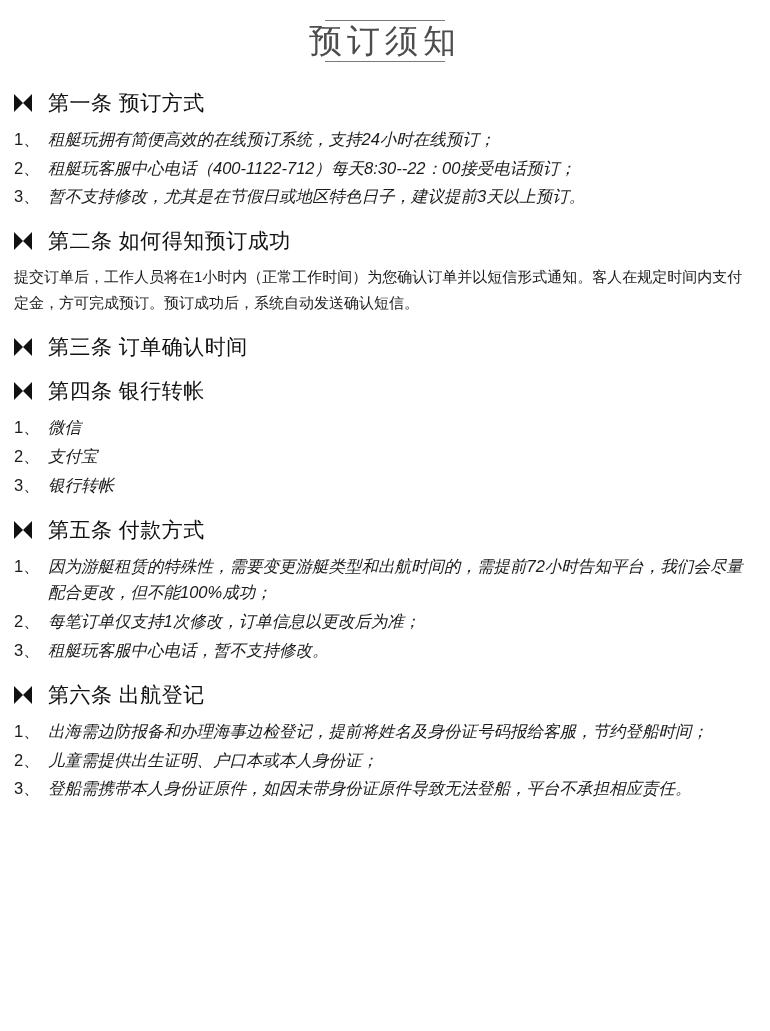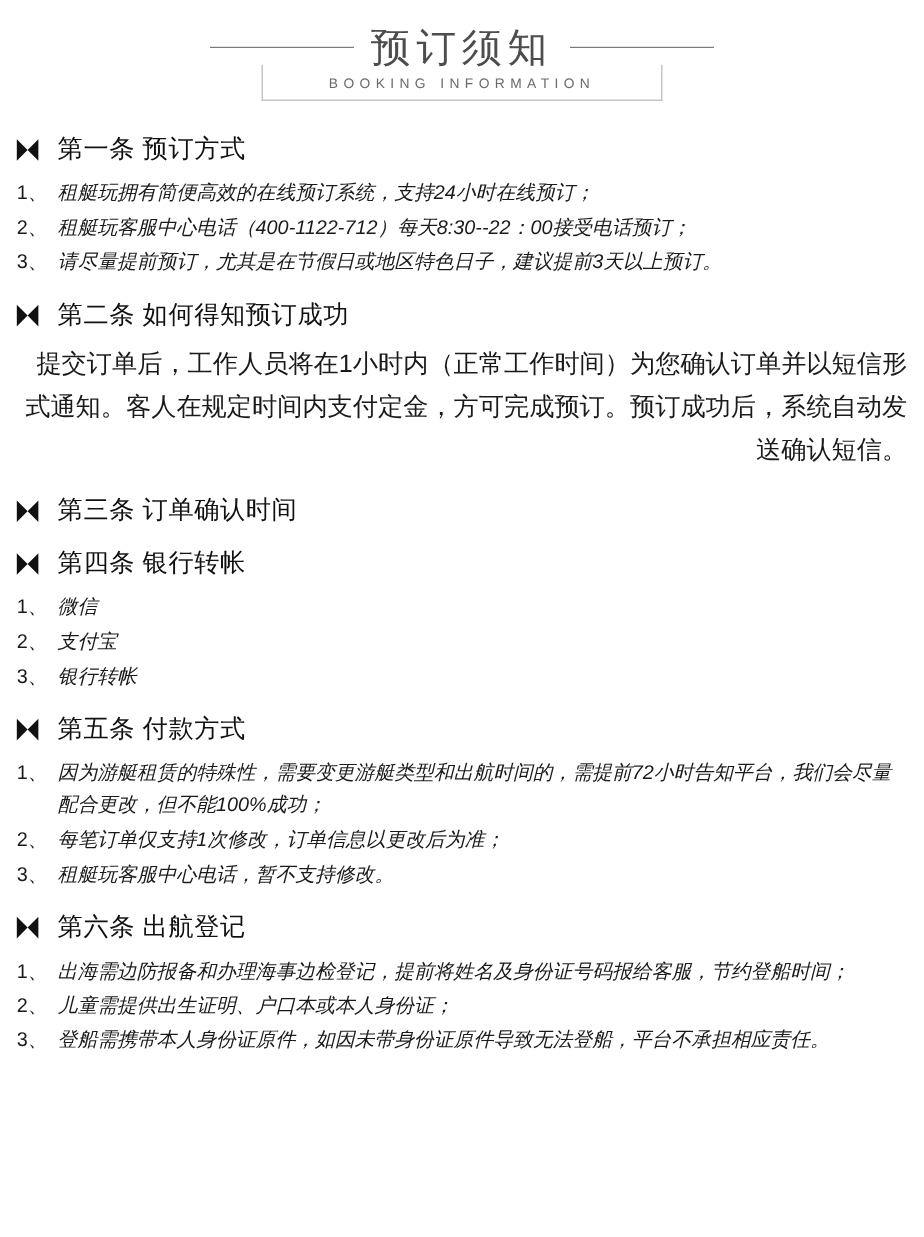--- a/index.html
+++ b/index.html
@@ -24,20 +24,21 @@
   .doc-header {
     text-align: center;
     padding: 6px 0 10px 0;
     position: relative;
   }
   .title-row {
     display: flex;
     align-items: center;
     justify-content: center;
     gap: 0;
+    flex-direction: column;
   }
   .title-rule {
     height: 1px;
     background: #7a7a7a;
     width: 120px;
     flex: 0 0 auto;
   }
   .doc-title {
     font-size: 33px;
     letter-spacing: 5px;
@@ -122,131 +123,127 @@
   .li-num {
     flex: 0 0 auto;
     width: 34px;
     white-space: nowrap;
   }
   .li-text {
     flex: 1 1 auto;
     font-style: italic;
   }
   .block-para {
-    font-size: 21px;
+    font-size: 15px;
     line-height: 1.72;
     color: #1a1a1a;
-    text-align: right;
   }
 </style>
 </head>
 <body>
 
 <div class="page">
 
   <div class="doc-header">
     <div class="title-row">
       <div class="title-rule"></div>
       <div class="doc-title">预订须知</div>
       <div class="title-rule"></div>
     </div>
-    <div class="subtitle-box">
-      <div class="doc-subtitle">BOOKING INFORMATION</div>
+  </div>
+
+  <div id="sections-root">
+      <div class="section">
+        <div class="section-head">
+          <span class="diamond"></span>
+          <div class="section-title">第一条  预订方式</div>
+        </div>
+        <ol class="num-list">
+          <li>
+            <span class="li-num">1、</span>
+            <span class="li-text">租艇玩拥有简便高效的在线预订系统，支持24小时在线预订；</span>
+          </li>
+          <li>
+            <span class="li-num">2、</span>
+            <span class="li-text">租艇玩客服中心电话（400-1122-712）每天8:30--22：00接受电话预订；</span>
+          </li>
+          <li>
+            <span class="li-num">3、</span>
+            <span class="li-text">暂不支持修改，尤其是在节假日或地区特色日子，建议提前3天以上预订。</span>
+          </li>
+        </ol>
+      </div>
+      <div class="section">
+        <div class="section-head">
+          <span class="diamond"></span>
+          <div class="section-title">第二条  如何得知预订成功</div>
+        </div>
+        <div class="para block-para">提交订单后，工作人员将在1小时内（正常工作时间）为您确认订单并以短信形式通知。客人在规定时间内支付定金，方可完成预订。预订成功后，系统自动发送确认短信。</div>
+      </div>
+      <div class="section">
+        <div class="section-head">
+          <span class="diamond"></span>
+          <div class="section-title">第三条 订单确认时间</div>
+        </div>
+      </div>
+      <div class="section">
+        <div class="section-head">
+          <span class="diamond"></span>
+          <div class="section-title">第四条 银行转帐</div>
+        </div>
+        <ol class="num-list">
+          <li>
+            <span class="li-num">1、</span>
+            <span class="li-text">微信</span>
+          </li>
+          <li>
+            <span class="li-num">2、</span>
+            <span class="li-text">支付宝</span>
+          </li>
+          <li>
+            <span class="li-num">3、</span>
+            <span class="li-text">银行转帐</span>
+          </li>
+        </ol>
+      </div>
+      <div class="section">
+        <div class="section-head">
+          <span class="diamond"></span>
+          <div class="section-title">第五条 付款方式</div>
+        </div>
+        <ol class="num-list">
+          <li>
+            <span class="li-num">1、</span>
+            <span class="li-text">因为游艇租赁的特殊性，需要变更游艇类型和出航时间的，需提前72小时告知平台，我们会尽量配合更改，但不能100%成功；</span>
+          </li>
+          <li>
+            <span class="li-num">2、</span>
+            <span class="li-text">每笔订单仅支持1次修改，订单信息以更改后为准；</span>
+          </li>
+          <li>
+            <span class="li-num">3、</span>
+            <span class="li-text">租艇玩客服中心电话，暂不支持修改。</span>
+          </li>
+        </ol>
+      </div>
+      <div class="section">
+        <div class="section-head">
+          <span class="diamond"></span>
+          <div class="section-title">第六条 出航登记</div>
+        </div>
+        <ol class="num-list">
+          <li>
+            <span class="li-num">1、</span>
+            <span class="li-text">出海需边防报备和办理海事边检登记，提前将姓名及身份证号码报给客服，节约登船时间；</span>
+          </li>
+          <li>
+            <span class="li-num">2、</span>
+            <span class="li-text">儿童需提供出生证明、户口本或本人身份证；</span>
+          </li>
+          <li>
+            <span class="li-num">3、</span>
+            <span class="li-text">登船需携带本人身份证原件，如因未带身份证原件导致无法登船，平台不承担相应责任。</span>
+          </li>
+        </ol>
+      </div>
     </div>
-  </div>
-
-  <div id="sections-root">
-      <div class="section">
-        <div class="section-head">
-          <span class="diamond"></span>
-          <div class="section-title">第一条  预订方式</div>
-        </div>
-        <ol class="num-list">
-          <li>
-            <span class="li-num">1、</span>
-            <span class="li-text">租艇玩拥有简便高效的在线预订系统，支持24小时在线预订；</span>
-          </li>
-          <li>
-            <span class="li-num">2、</span>
-            <span class="li-text">租艇玩客服中心电话（400-1122-712）每天8:30--22：00接受电话预订；</span>
-          </li>
-          <li>
-            <span class="li-num">3、</span>
-            <span class="li-text">请尽量提前预订，尤其是在节假日或地区特色日子，建议提前3天以上预订。</span>
-          </li>
-        </ol>
-      </div>
-      <div class="section">
-        <div class="section-head">
-          <span class="diamond"></span>
-          <div class="section-title">第二条  如何得知预订成功</div>
-        </div>
-        <div class="para block-para">提交订单后，工作人员将在1小时内（正常工作时间）为您确认订单并以短信形式通知。客人在规定时间内支付定金，方可完成预订。预订成功后，系统自动发送确认短信。</div>
-      </div>
-      <div class="section">
-        <div class="section-head">
-          <span class="diamond"></span>
-          <div class="section-title">第三条 订单确认时间</div>
-        </div>
-      </div>
-      <div class="section">
-        <div class="section-head">
-          <span class="diamond"></span>
-          <div class="section-title">第四条 银行转帐</div>
-        </div>
-        <ol class="num-list">
-          <li>
-            <span class="li-num">1、</span>
-            <span class="li-text">微信</span>
-          </li>
-          <li>
-            <span class="li-num">2、</span>
-            <span class="li-text">支付宝</span>
-          </li>
-          <li>
-            <span class="li-num">3、</span>
-            <span class="li-text">银行转帐</span>
-          </li>
-        </ol>
-      </div>
-      <div class="section">
-        <div class="section-head">
-          <span class="diamond"></span>
-          <div class="section-title">第五条 付款方式</div>
-        </div>
-        <ol class="num-list">
-          <li>
-            <span class="li-num">1、</span>
-            <span class="li-text">因为游艇租赁的特殊性，需要变更游艇类型和出航时间的，需提前72小时告知平台，我们会尽量配合更改，但不能100%成功；</span>
-          </li>
-          <li>
-            <span class="li-num">2、</span>
-            <span class="li-text">每笔订单仅支持1次修改，订单信息以更改后为准；</span>
-          </li>
-          <li>
-            <span class="li-num">3、</span>
-            <span class="li-text">租艇玩客服中心电话，暂不支持修改。</span>
-          </li>
-        </ol>
-      </div>
-      <div class="section">
-        <div class="section-head">
-          <span class="diamond"></span>
-          <div class="section-title">第六条 出航登记</div>
-        </div>
-        <ol class="num-list">
-          <li>
-            <span class="li-num">1、</span>
-            <span class="li-text">出海需边防报备和办理海事边检登记，提前将姓名及身份证号码报给客服，节约登船时间；</span>
-          </li>
-          <li>
-            <span class="li-num">2、</span>
-            <span class="li-text">儿童需提供出生证明、户口本或本人身份证；</span>
-          </li>
-          <li>
-            <span class="li-num">3、</span>
-            <span class="li-text">登船需携带本人身份证原件，如因未带身份证原件导致无法登船，平台不承担相应责任。</span>
-          </li>
-        </ol>
-      </div>
-    </div>
 
 </div>
 
 </body></html>

